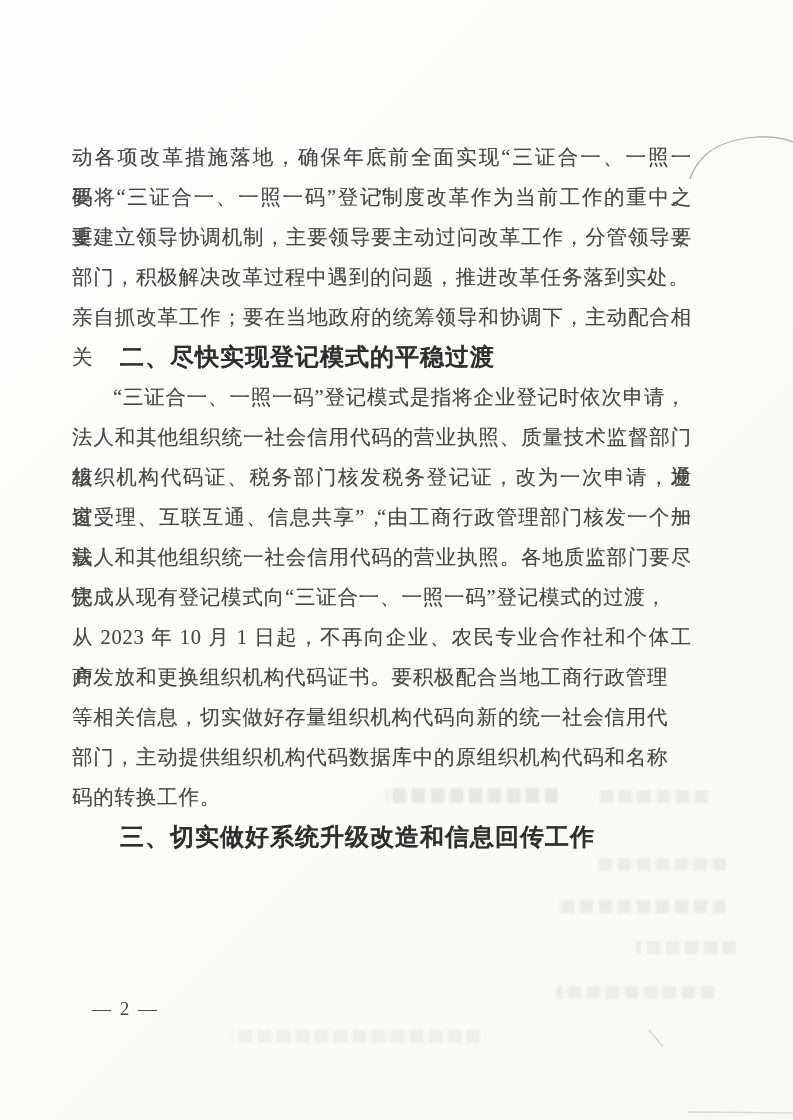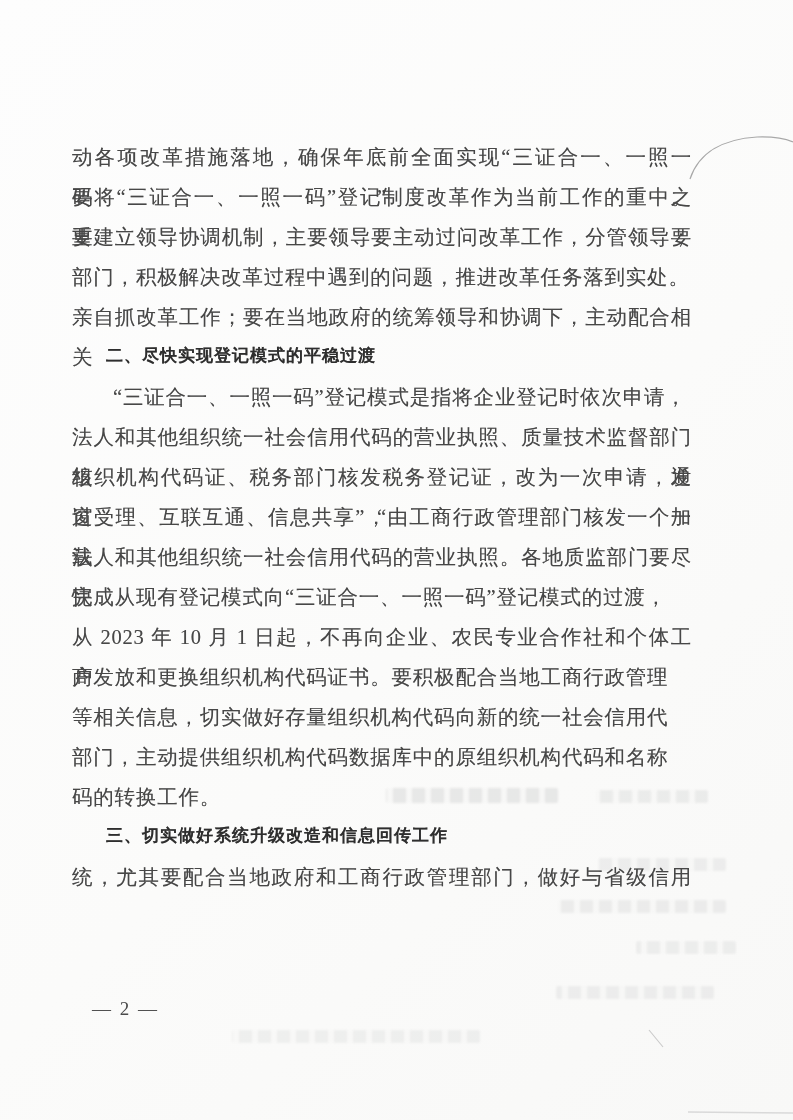--- a/index.html
+++ b/index.html
@@ -32,23 +32,23 @@
   }
   .line.fill {
     white-space: normal;
     text-align: justify;
     text-align-last: justify;
   }
   .line.indent {
     text-indent: 2em;
   }
   .heading {
-    font-family: Liberation Mono, monospace;
+    font-family: Liberation Sans, sans-serif;
     font-weight: 700;
-    font-size: 17px;
+    font-size: 24px;
     letter-spacing: 1px;
     color: #2e2e2e;
     text-indent: 2em;
     text-shadow: 0 0 0.4px rgba(40,40,40,0.5);
   }
   .page-number {
     position: absolute;
     left: 92px;
     top: 998px;
     font-size: 19px;
@@ -112,18 +112,17 @@
     <div class="line fill">组织机构代码证、税务部门核发税务登记证，改为一次申请，通过“一</div>
     <div class="line fill">窗受理、互联互通、信息共享”，由工商行政管理部门核发一个加载</div>
     <div class="line fill">法人和其他组织统一社会信用代码的营业执照。各地质监部门要尽快</div>
     <div class="line">完成从现有登记模式向“三证合一、一照一码”登记模式的过渡，</div>
     <div class="line fill">从 2023 年 10 月 1 日起，不再向企业、农民专业合作社和个体工商</div>
     <div class="line">户发放和更换组织机构代码证书。要积极配合当地工商行政管理</div>
     <div class="line">等相关信息，切实做好存量组织机构代码向新的统一社会信用代</div>
     <div class="line">部门，主动提供组织机构代码数据库中的原组织机构代码和名称</div>
     <div class="line">码的转换工作。</div>
     <div class="line heading">三、切实做好系统升级改造和信息回传工作</div>
-    <div class="line fill">统，尤其要配合当地政府和工商行政管理部门，做好与省级信用</div>
   </div>
 
   <div class="page-number">— 2 —</div>
 
 </div>
 
 </body></html>

